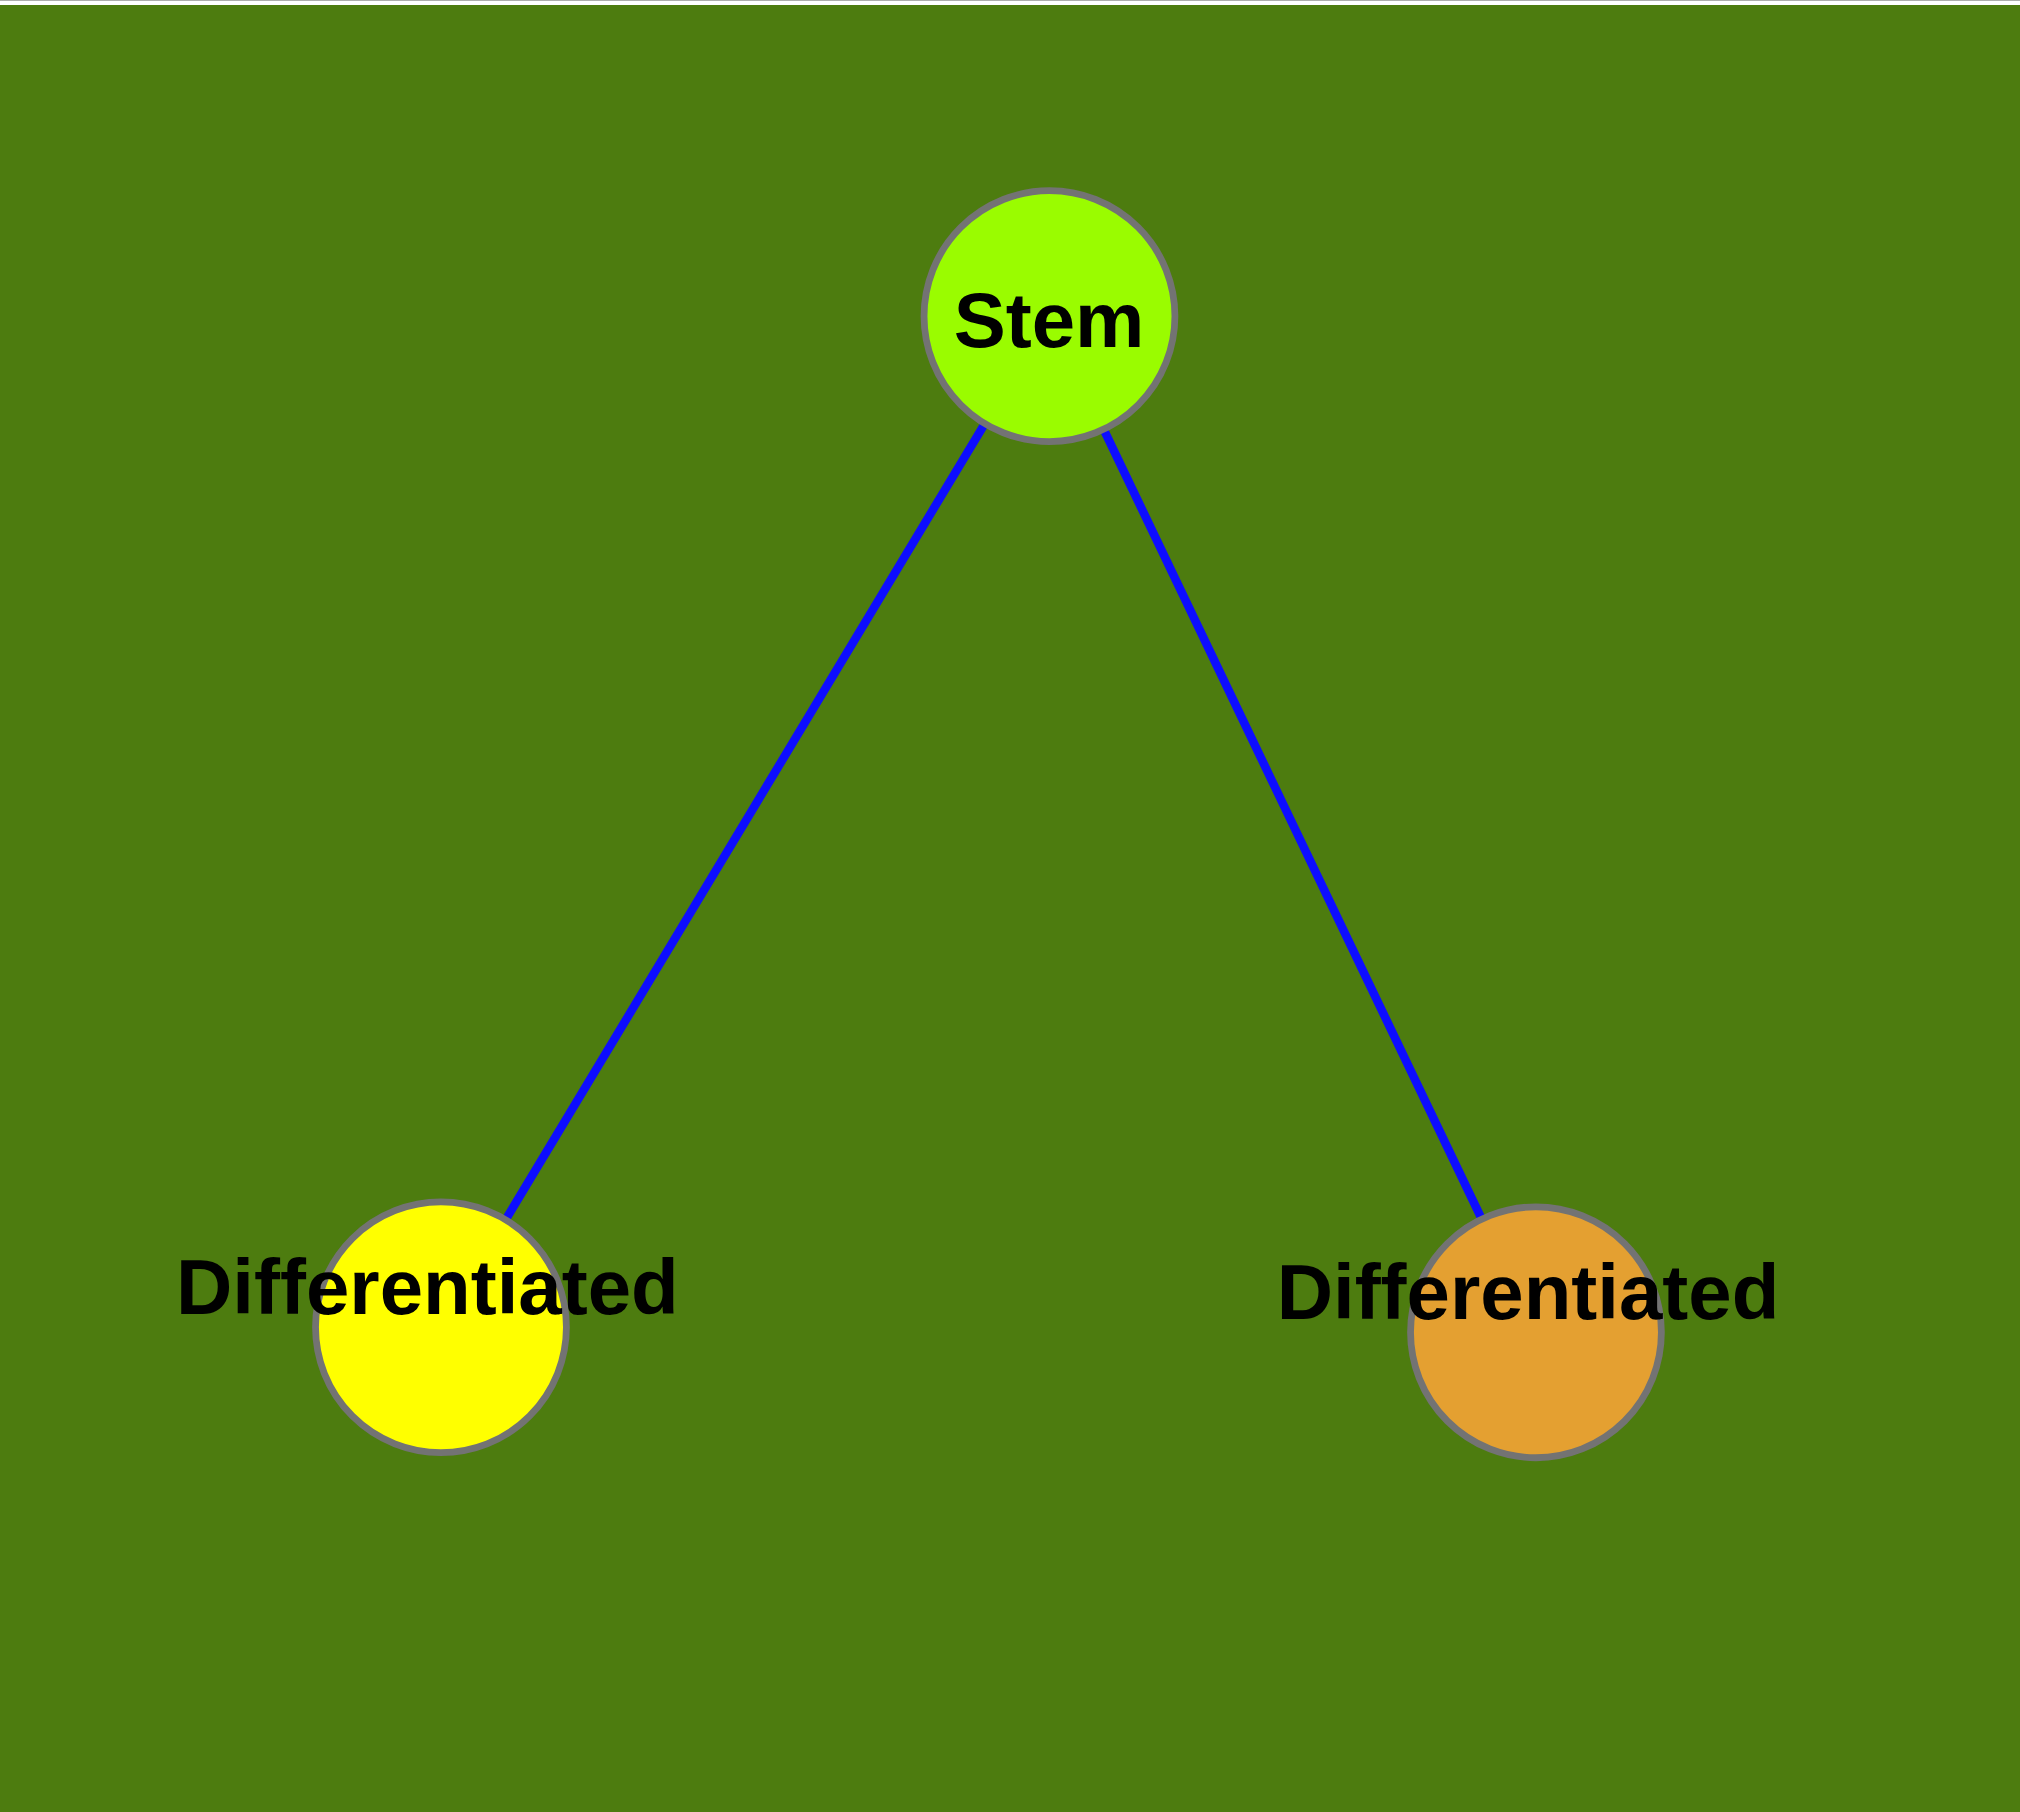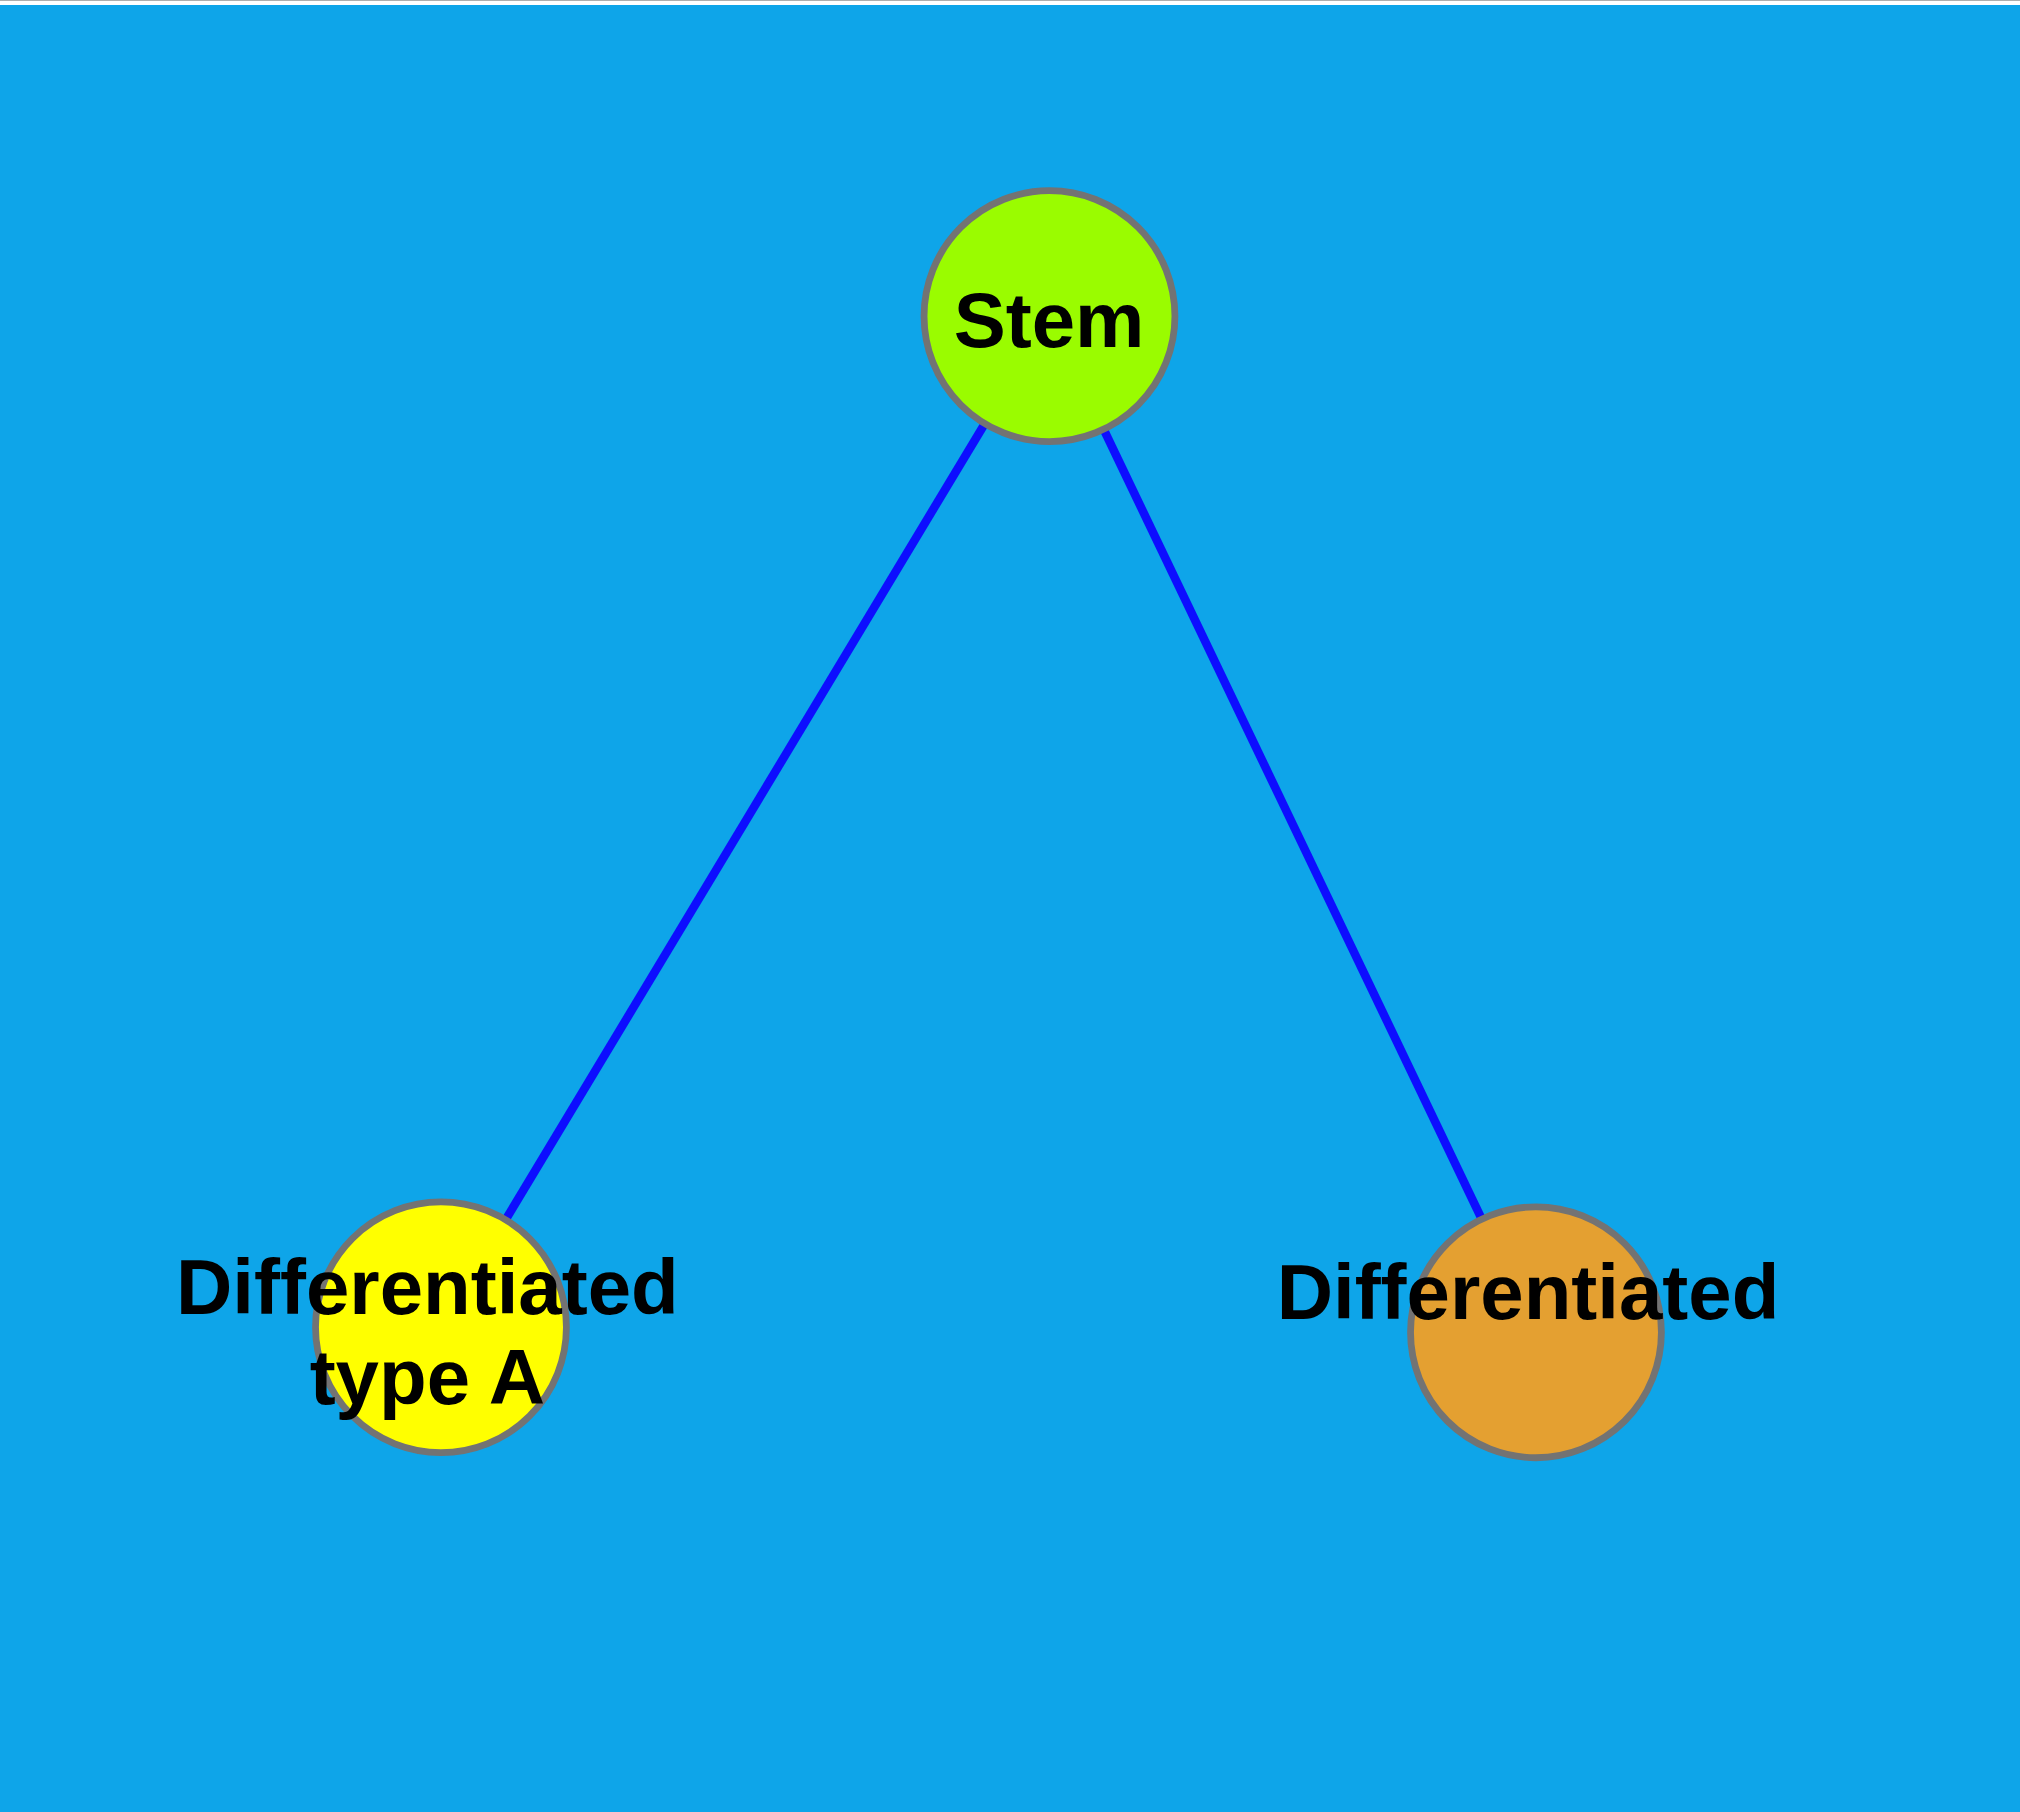--- a/index.html
+++ b/index.html
@@ -34,41 +34,40 @@
     font-weight: bold;
     font-size: 78px;
     line-height: 90px;
     letter-spacing: 0px;
     white-space: nowrap;
   }
 </style>
 </head>
 <body>
 
-<div class="stage" style="background: #0ea5e9;">
+<div class="stage" style="background: #4d7c0f;">
 
   <div class="top-strip"></div>
 
   <svg class="graph-svg" width="2021" height="1812" viewBox="0 0 2384 2138">
 
     <line x1="1238" y1="373" x2="520" y2="1566" stroke-width="10" stroke="#0D0DFF"></line>
     <line x1="1238" y1="373" x2="1812" y2="1572" stroke-width="10" stroke="#0D0DFF"></line>
 
     <circle cx="1238" cy="373" r="148" stroke-width="8" fill="#9AFC00" stroke="#737373"></circle>
     <circle cx="520" cy="1566" r="148" stroke-width="8" fill="#FFFF00" stroke="#737373"></circle>
     <circle cx="1812" cy="1572" r="148" stroke-width="8" fill="#E4A031" stroke="#737373"></circle>
   </svg>
 
   <div class="node-label" style="left: 625px; top: 275px; width: 848px; color: rgb(0, 0, 0);">
     <div>Stem</div>
   </div>
 
   <div class="node-label" style="left: 3.4px; top: 1242px; width: 848px; color: rgb(0, 0, 0);">
     <div>Differentiated</div>
-    <div>type A</div>
   </div>
 
   <div class="node-label" style="left: 1104px; top: 1247px; width: 848px; color: rgb(0, 0, 0);">
     <div>Differentiated</div>
   </div>
 
 </div>
 
 
 </body></html>

